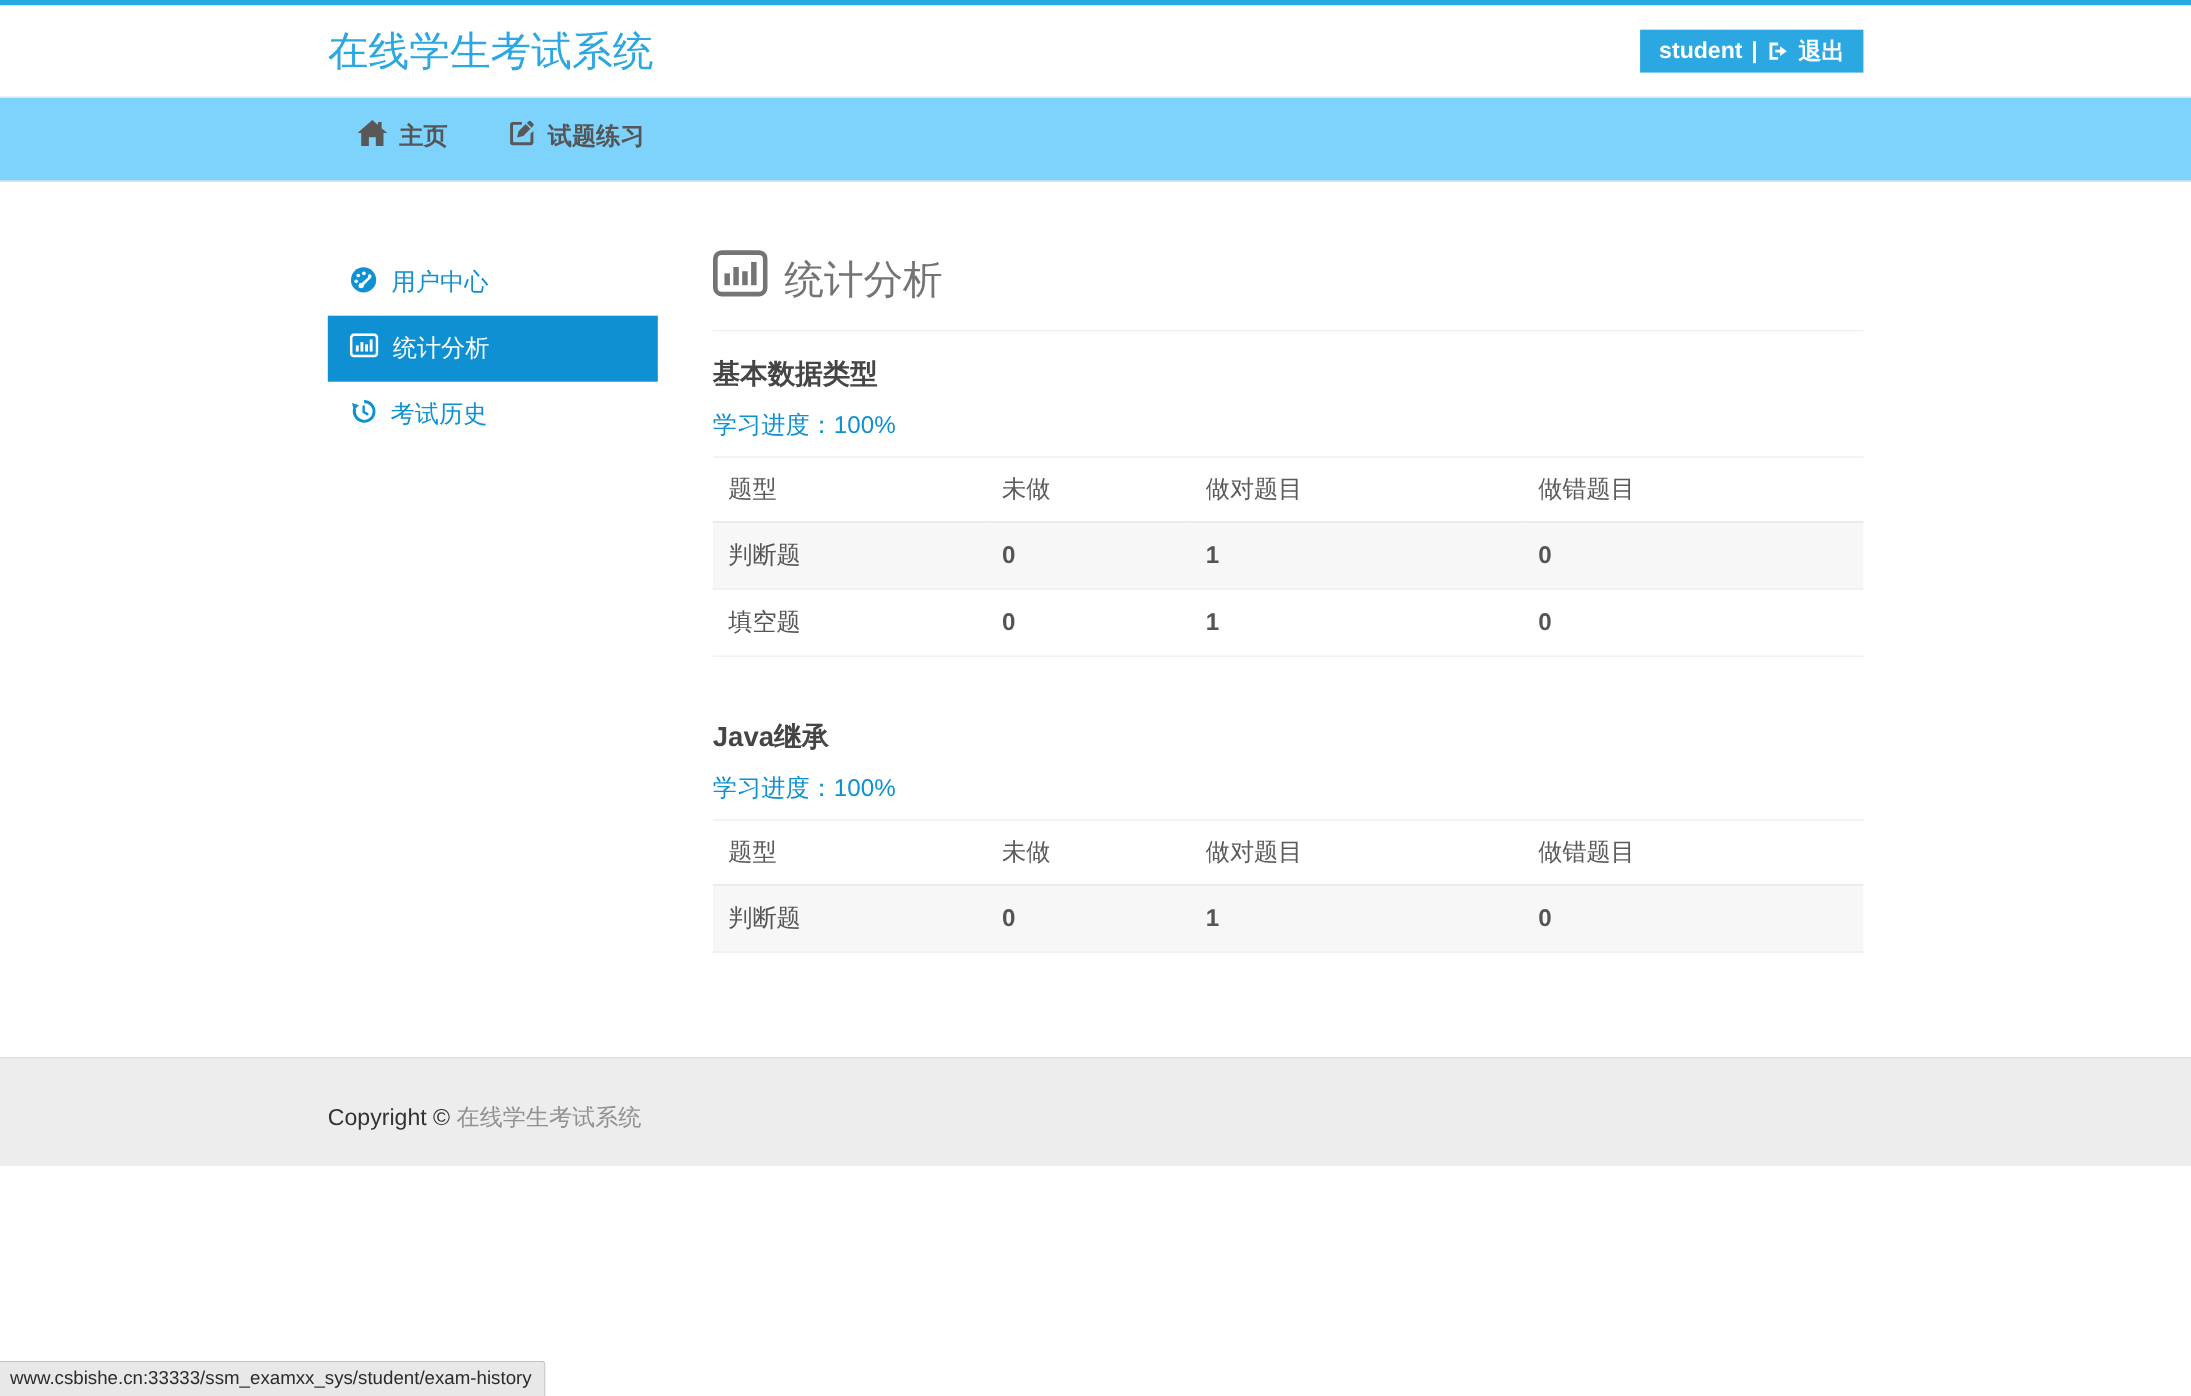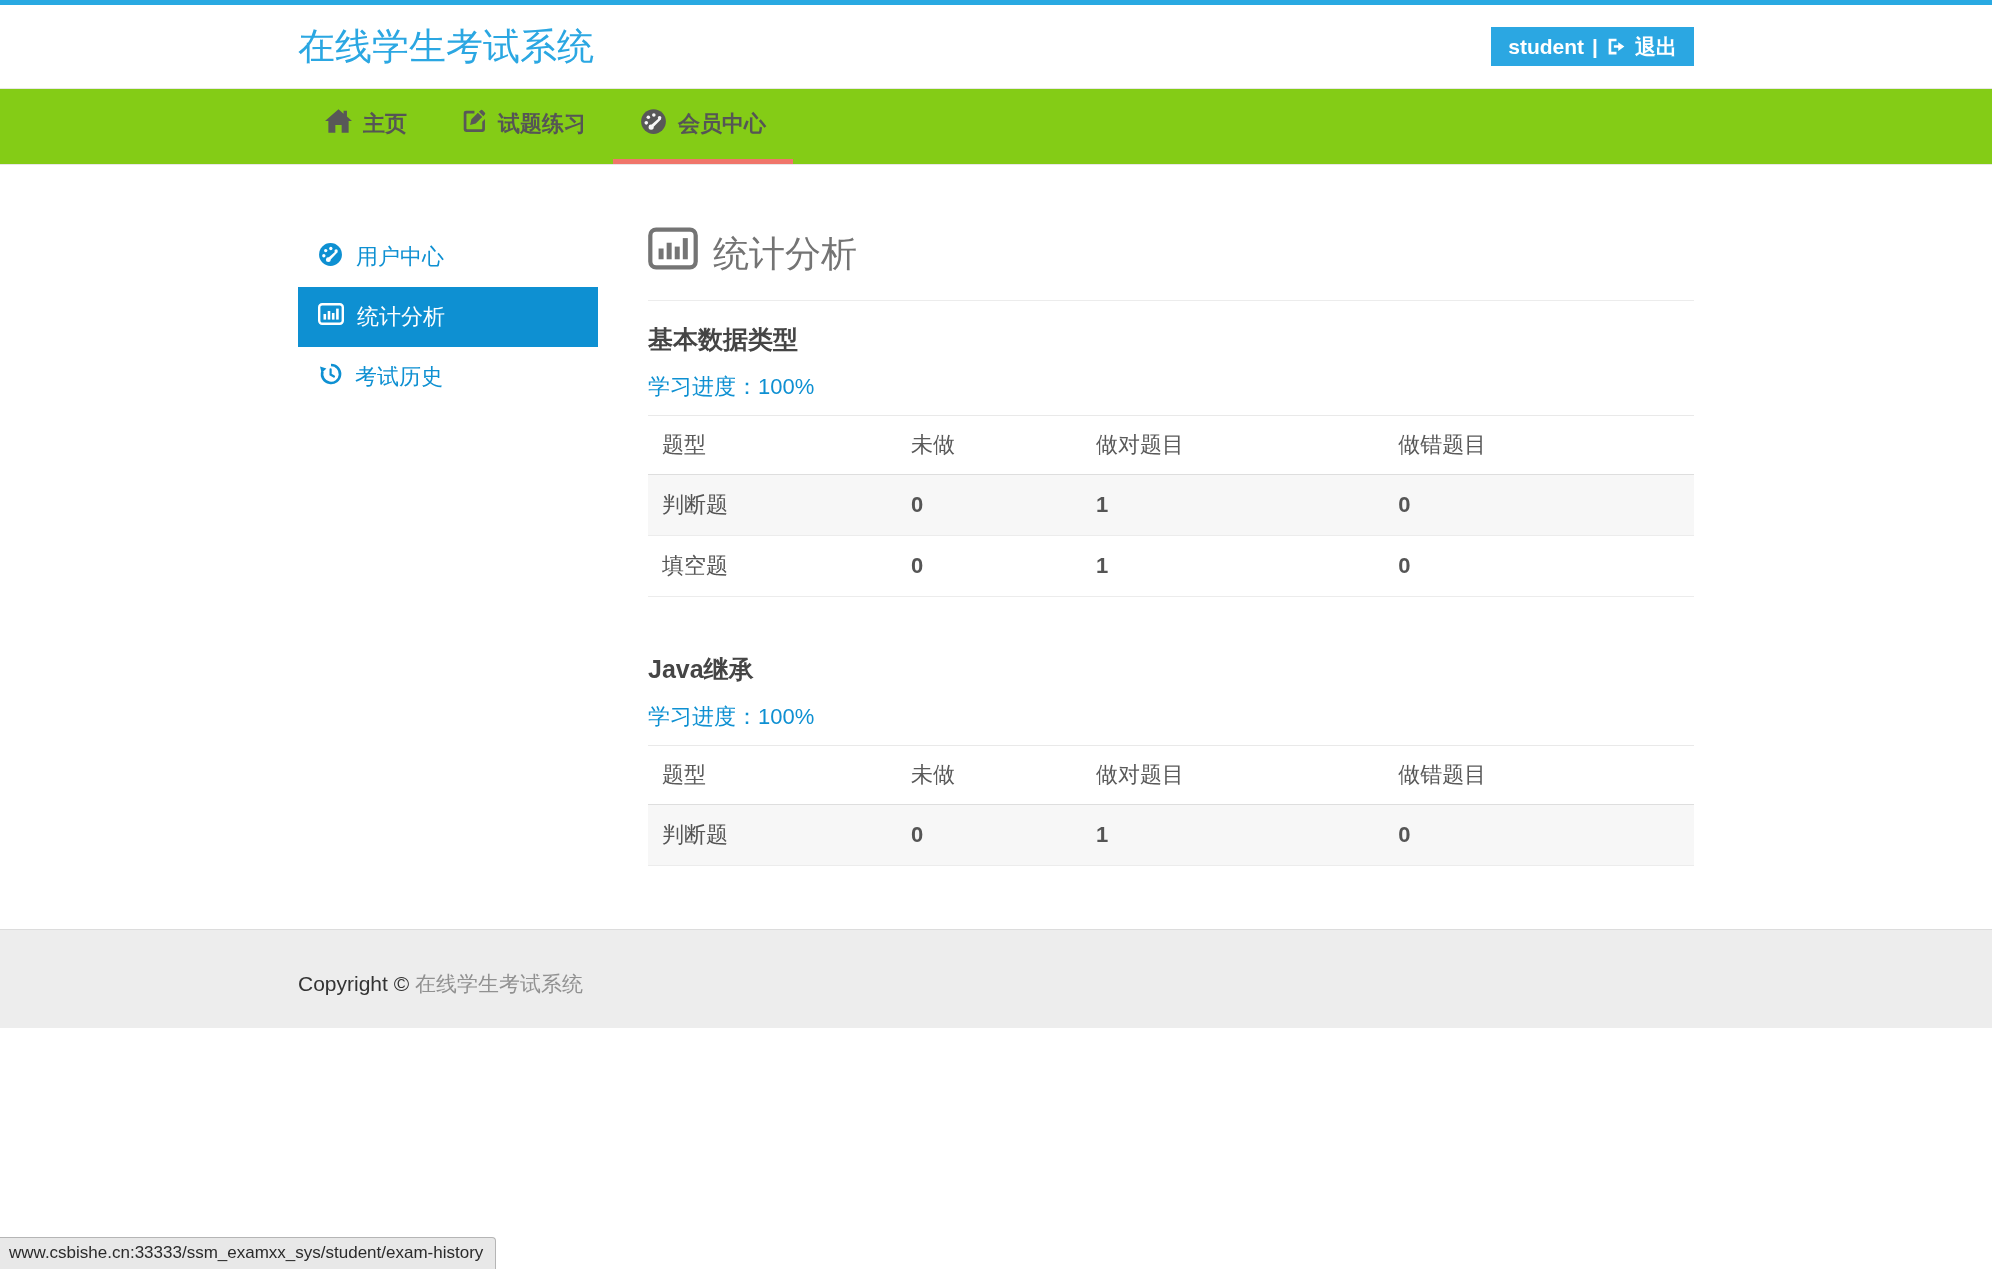--- a/index.html
+++ b/index.html
@@ -21,35 +21,35 @@
   .user-btn{
     background:#2ba7e2;color:#fff;border:none;cursor:pointer;
     height:39px;padding:0 17px;font-size:21px;font-weight:700;
     display:flex;align-items:center;gap:8px;border-radius:0;
     font-family:inherit;
   }
   .user-btn svg{display:block;}
 
   
   .main-nav{
-    height:75px;background:#84cc16;
+    height:75px;background:#7dd3fc;
     border-top:1px solid #e7e7e7;border-bottom:1px solid #e7e7e7;
   }
   .main-nav .container{display:flex;height:100%;}
   .nav-item{
     display:flex;align-items:center;gap:11px;
     padding:0 27px;height:100%;box-sizing:border-box;
     border-bottom:5px solid transparent;
     color:#555;font-size:22px;font-weight:700;cursor:pointer;
   }
   .nav-item.active{border-bottom-color:#f0756a;}
   .nav-item svg{color:#585858;}
 
   
-  .page{padding-top:62px;padding-bottom:63px;}
+  .page{padding-top:62px;padding-bottom:95px;}
   .page .container{display:flex;align-items:flex-start;}
 
   
   .sidebar{width:300px;flex:0 0 300px;margin-right:50px;}
   .side-item{
     height:60px;display:flex;align-items:center;gap:13px;
     padding-left:20px;color:#0e90d2;font-size:22px;cursor:pointer;
   }
   .side-item.active{background:#0e90d2;color:#fff;}
 
@@ -138,35 +138,20 @@
     </div>
     <div class="nav-item">
       <span>
         <svg viewBox="0 0 24 24" width="26" height="26" fill="currentColor" aria-hidden="true">
           <path d="M19.6 12.6V19a.6.6 0 0 1-.6.6H5.6A.6.6 0 0 1 5 19V5.6a.6.6 0 0 1 .6-.6h6.8V2.6H4.8A2.3 2.3 0 0 0 2.5 4.9v15a2.3 2.3 0 0 0 2.3 2.3h15a2.3 2.3 0 0 0 2.3-2.3v-9.7z"></path>
           <path d="M21.9 4.1L19.9 2a1.3 1.3 0 0 0-1.8 0l-1.5 1.5 4 4L22 5.9a1.3 1.3 0 0 0 0-1.8zM9.6 10.4l-1.2 5.2 5.2-1.2 6-6.1-4-4z"></path>
         </svg>
       </span>
       <span>试题练习</span>
     </div>
-    <div class="nav-item active">
-      <span>
-        <svg viewBox="0 0 24 24" width="27" height="27" aria-hidden="true">
-          <circle cx="12" cy="12" r="11" fill="currentColor"></circle>
-          <g fill="#f8f8f8">
-            <circle cx="5.6" cy="13.2" r="1.6"></circle>
-            <circle cx="7.4" cy="8.2" r="1.6"></circle>
-            <circle cx="12.3" cy="6.2" r="1.6"></circle>
-            <circle cx="17.4" cy="8.6" r="1.6"></circle>
-          </g>
-          <path fill="#f8f8f8" d="M10.4 14.7l7.1-6.3 1.3 1.5-6.6 6.8a2.3 2.3 0 1 1-1.8-2z"></path>
-        </svg>
-      </span>
-      <span>会员中心</span>
-    </div>
   </div>
 </nav>
 
 <div class="page">
   <div class="container">
 
     <aside class="sidebar">
       <div class="side-item">
         <span>
           <svg viewBox="0 0 24 24" width="25" height="25" aria-hidden="true">

